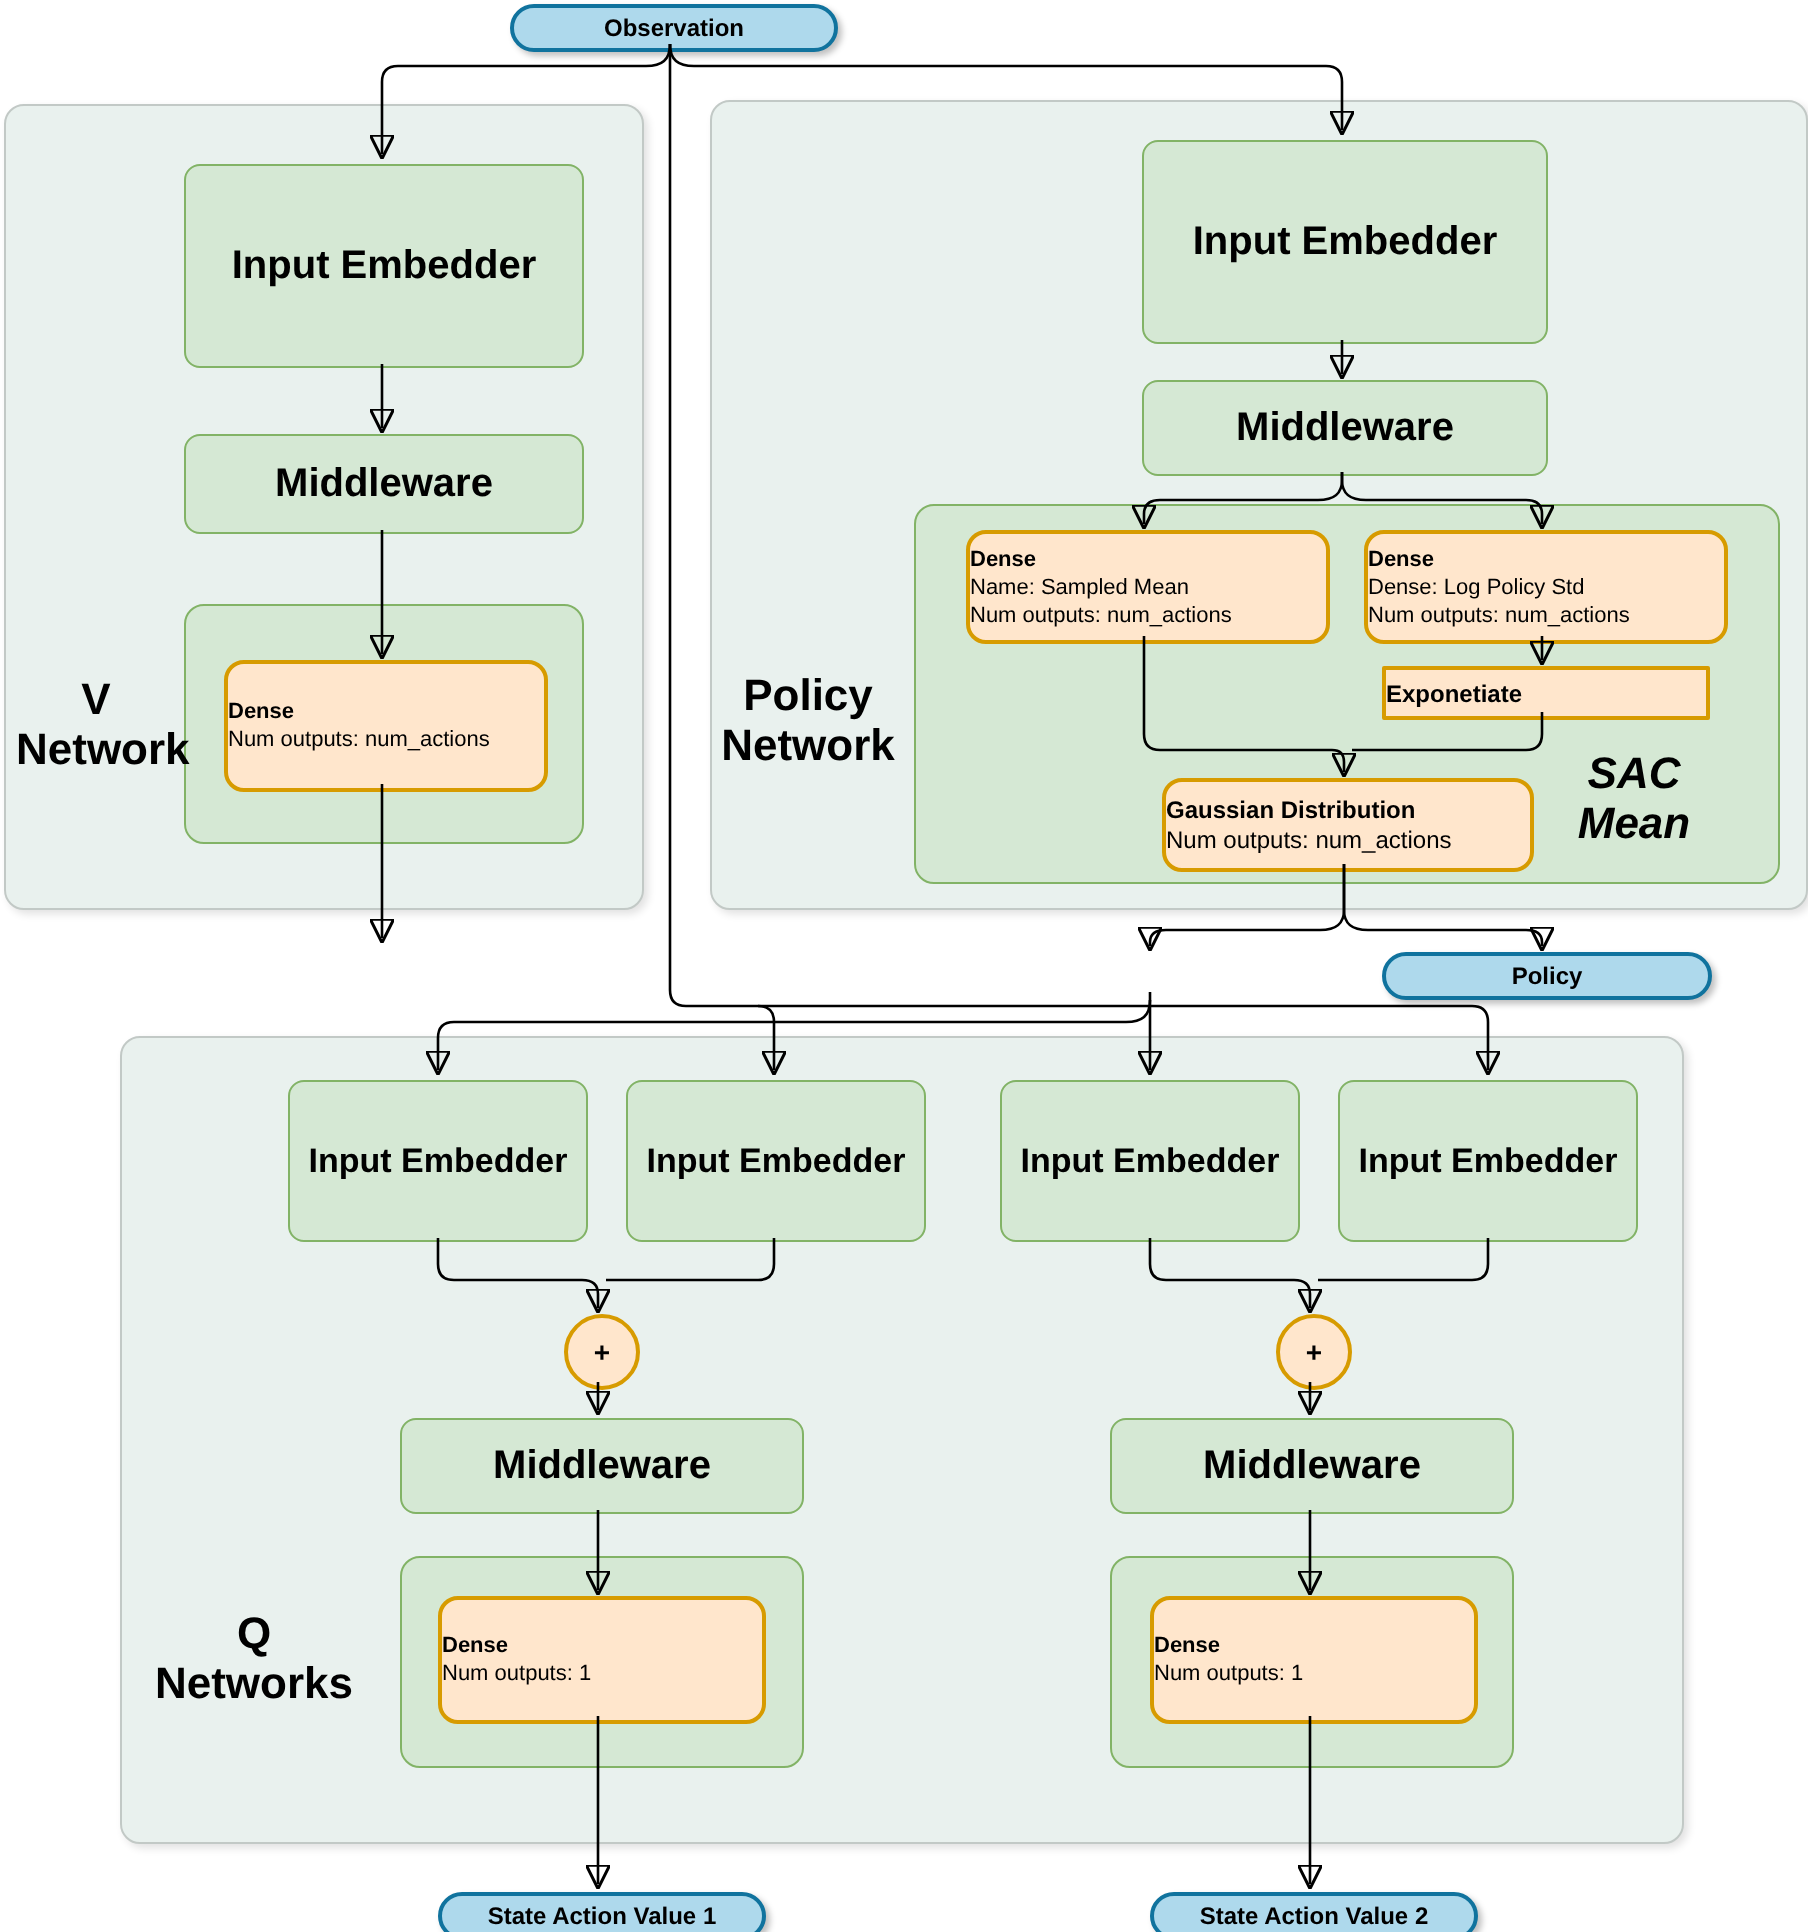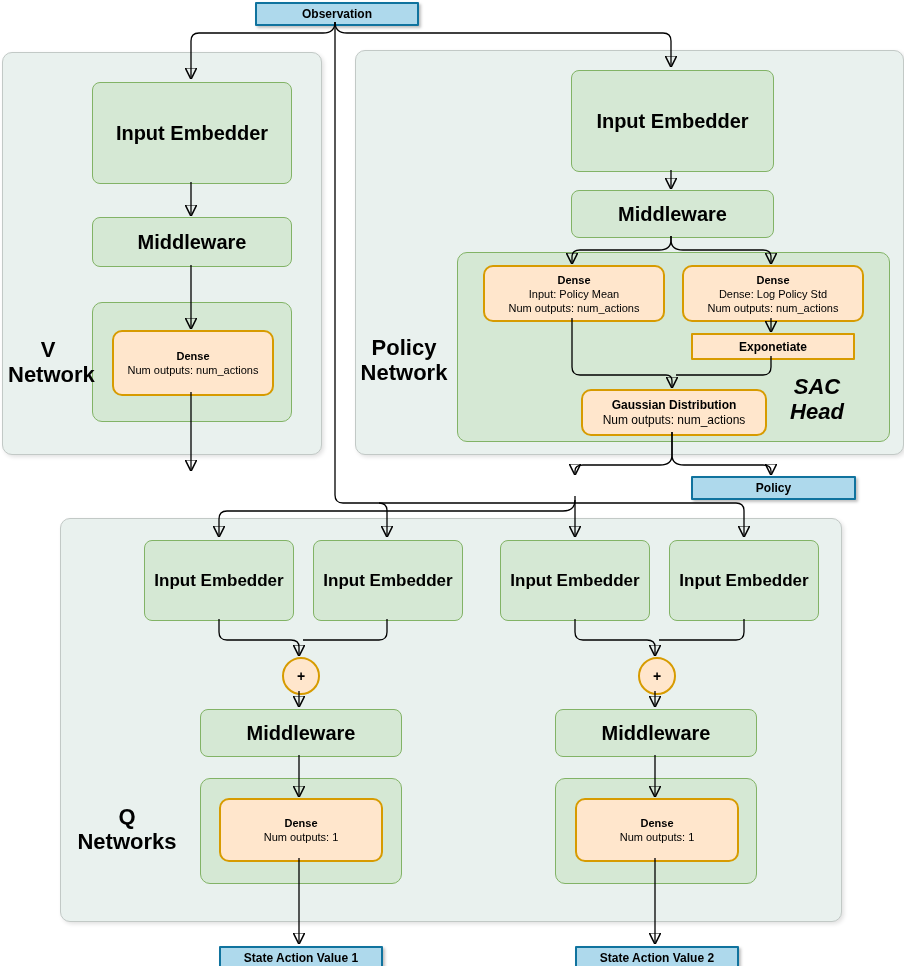--- a/index.html
+++ b/index.html
@@ -14,25 +14,25 @@
   .subcontainer{
     position:absolute;background:#d5e8d4;border:1.5px solid #82b366;border-radius:10px;z-index:2;
   }
   .node-green{
     position:absolute;background:#d5e8d4;border:1.5px solid #82b366;border-radius:8px;
     display:flex;align-items:center;justify-content:center;text-align:center;
     font-weight:bold;z-index:10;
   }
   .node-orange{
     position:absolute;background:#ffe6cc;border:2px solid #d79b00;border-radius:10px;
-    display:flex;flex-direction:column;align-items:center;justify-content:center;text-align:center;
+    display:flex;flex-direction:column;align-items:flex-start;justify-content:center;text-align:center;
     z-index:10;font-size:11px;line-height:14px;
   }
   .node-blue{
-    position:absolute;background:#aed9ec;border:2px solid #10739e;border-radius:1px;
+    position:absolute;background:#aed9ec;border:2px solid #10739e;border-radius:12px;
     display:flex;align-items:center;justify-content:center;text-align:center;
     font-weight:bold;font-size:12px;z-index:10;
     box-shadow:2px 2px 3px rgba(0,0,0,0.25);
   }
   .section-label{
     position:absolute;font-weight:bold;font-size:22px;line-height:25px;text-align:center;z-index:5;
   }
   .big-label{font-size:20px;}
   .mid-label{font-size:17px;}
   .plus-circle{
@@ -60,41 +60,41 @@
   <div class="section-label" style="left:8px;top:337px;width:80px;">
     <div>V</div>
     <div>Network</div>
   </div>
   <div class="section-label" style="left:359px;top:335px;width:90px;">
     <div>Policy</div>
     <div>Network</div>
   </div>
   <div class="section-label" style="left:777px;top:374px;width:80px;font-style:italic;">
     <div>SAC</div>
-    <div>Head</div>
+    <div>Mean</div>
   </div>
   <div class="section-label" style="left:72px;top:804px;width:110px;">
     <div>Q</div>
     <div>Networks</div>
   </div>
 
   <div class="node-blue" style="left:255px;top:2px;width:160px;height:20px;">Observation</div>
 
   <div class="node-green big-label" style="left:92px;top:82px;width:198px;height:100px;">Input Embedder</div>
   <div class="node-green big-label" style="left:92px;top:217px;width:198px;height:48px;">Middleware</div>
   <div class="node-orange" style="left:112px;top:330px;width:158px;height:62px;">
     <div class="bold">Dense</div>
     <div>Num outputs: num_actions</div>
   </div>
 
   <div class="node-green big-label" style="left:571px;top:70px;width:201px;height:100px;">Input Embedder</div>
   <div class="node-green big-label" style="left:571px;top:190px;width:201px;height:46px;">Middleware</div>
   <div class="node-orange" style="left:483px;top:265px;width:178px;height:53px;">
     <div class="bold">Dense</div>
-    <div>Input: Policy Mean</div>
+    <div>Name: Sampled Mean</div>
     <div>Num outputs: num_actions</div>
   </div>
   <div class="node-orange" style="left:682px;top:265px;width:178px;height:53px;">
     <div class="bold">Dense</div>
     <div>Dense: Log Policy Std</div>
     <div>Num outputs: num_actions</div>
   </div>
   <div class="node-orange bold" style="left:691px;top:333px;width:160px;height:23px;border-radius:1px;font-size:12px;">Exponetiate</div>
   <div class="node-orange" style="left:581px;top:389px;width:182px;height:43px;font-size:12px;line-height:15px;">
     <div class="bold">Gaussian Distribution</div>

